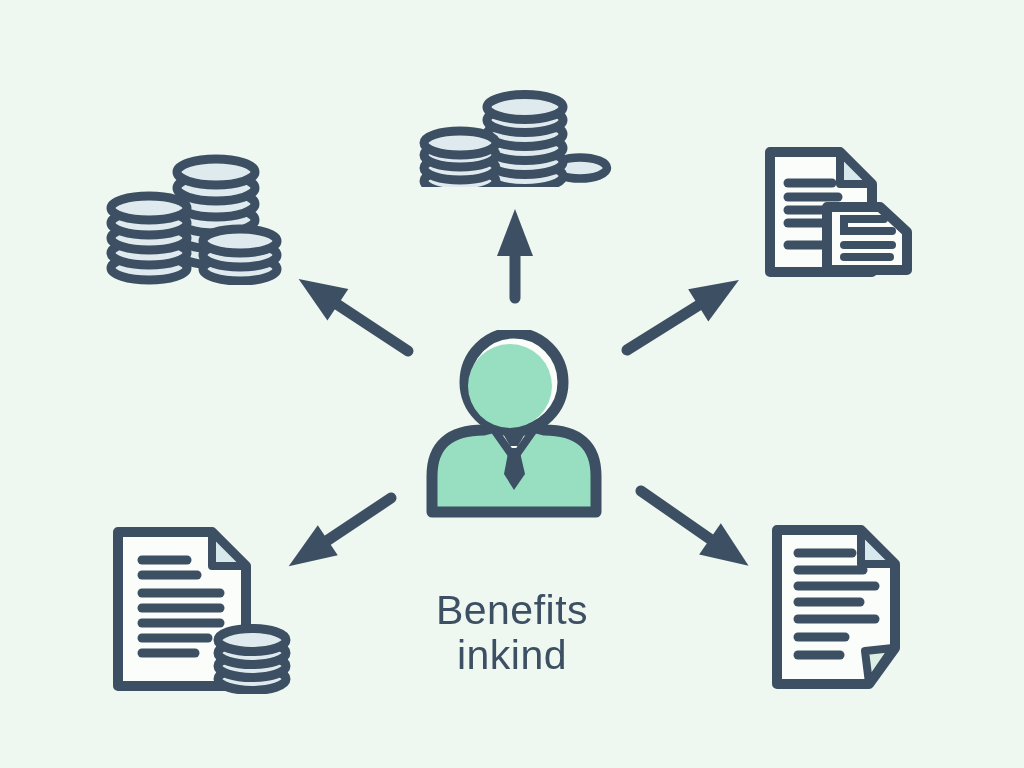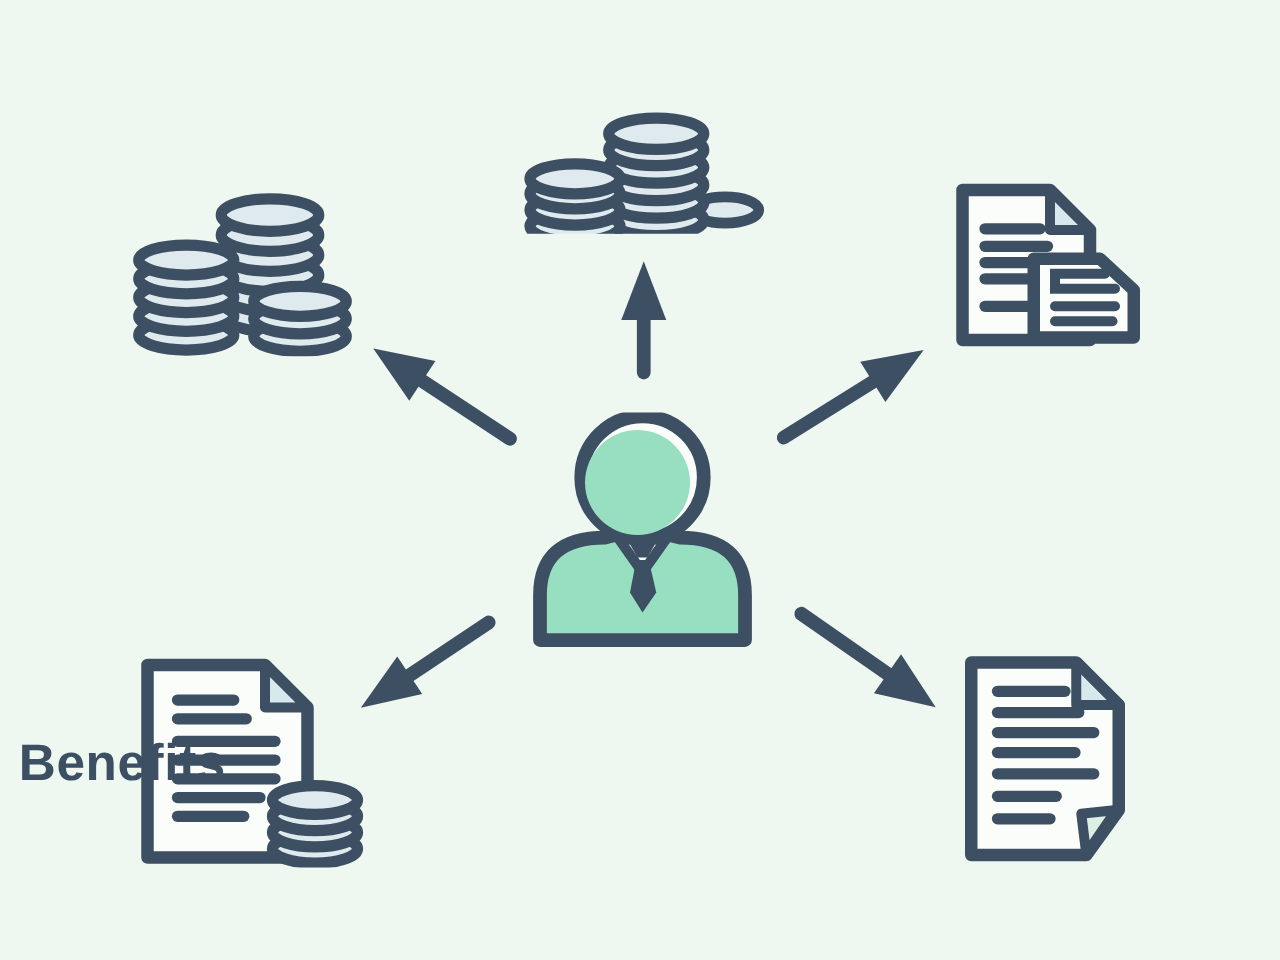--- a/index.html
+++ b/index.html
@@ -24,23 +24,24 @@
   .arrow-line { stroke: var(--outline); stroke-width: 11; stroke-linecap: round; }
   .arrow-head { fill: var(--outline); }
   .head-ring  { fill: var(--doc-fill); stroke: var(--outline); stroke-width: 11; }
   .head-fill  { fill: var(--mint); }
   .body-shape { fill: var(--mint); stroke: var(--outline); stroke-width: 11; stroke-linejoin: round; }
   .collar     { fill: var(--doc-fill); stroke: var(--outline); stroke-width: 8; stroke-linejoin: round; }
   .tie        { fill: var(--outline); }
 
   .title {
     position: absolute;
-    left: 15px; right: 0; top: 588px;
+    left: 0; right: 0; top: 588px;
+    text-align: center;
     color: var(--text);
-    font-weight: bold;
+    font-weight: normal;
     font-size: 41px;
     line-height: 45px;
     letter-spacing: 0.5px;
   }
   .arrow-layer { position: absolute; left: 0; top: 0; pointer-events: none; }
 </style>
 </head>
 <body>
 
 <div class="canvas">
@@ -176,15 +177,16 @@
       <polygon class="arrow-head" points="76,-18 123,0 76,18"></polygon>
     </g>
     <g transform="translate(641,491) rotate(34.8)">
       <line class="arrow-line" x1="0" y1="0" x2="88" y2="0"></line>
       <polygon class="arrow-head" points="84,-19 131,0 84,19"></polygon>
     </g>
   </svg>
 
   <div class="title">
     <div>Benefits</div>
+    <div>inkind</div>
   </div>
 
 </div>
 
 </body></html>

